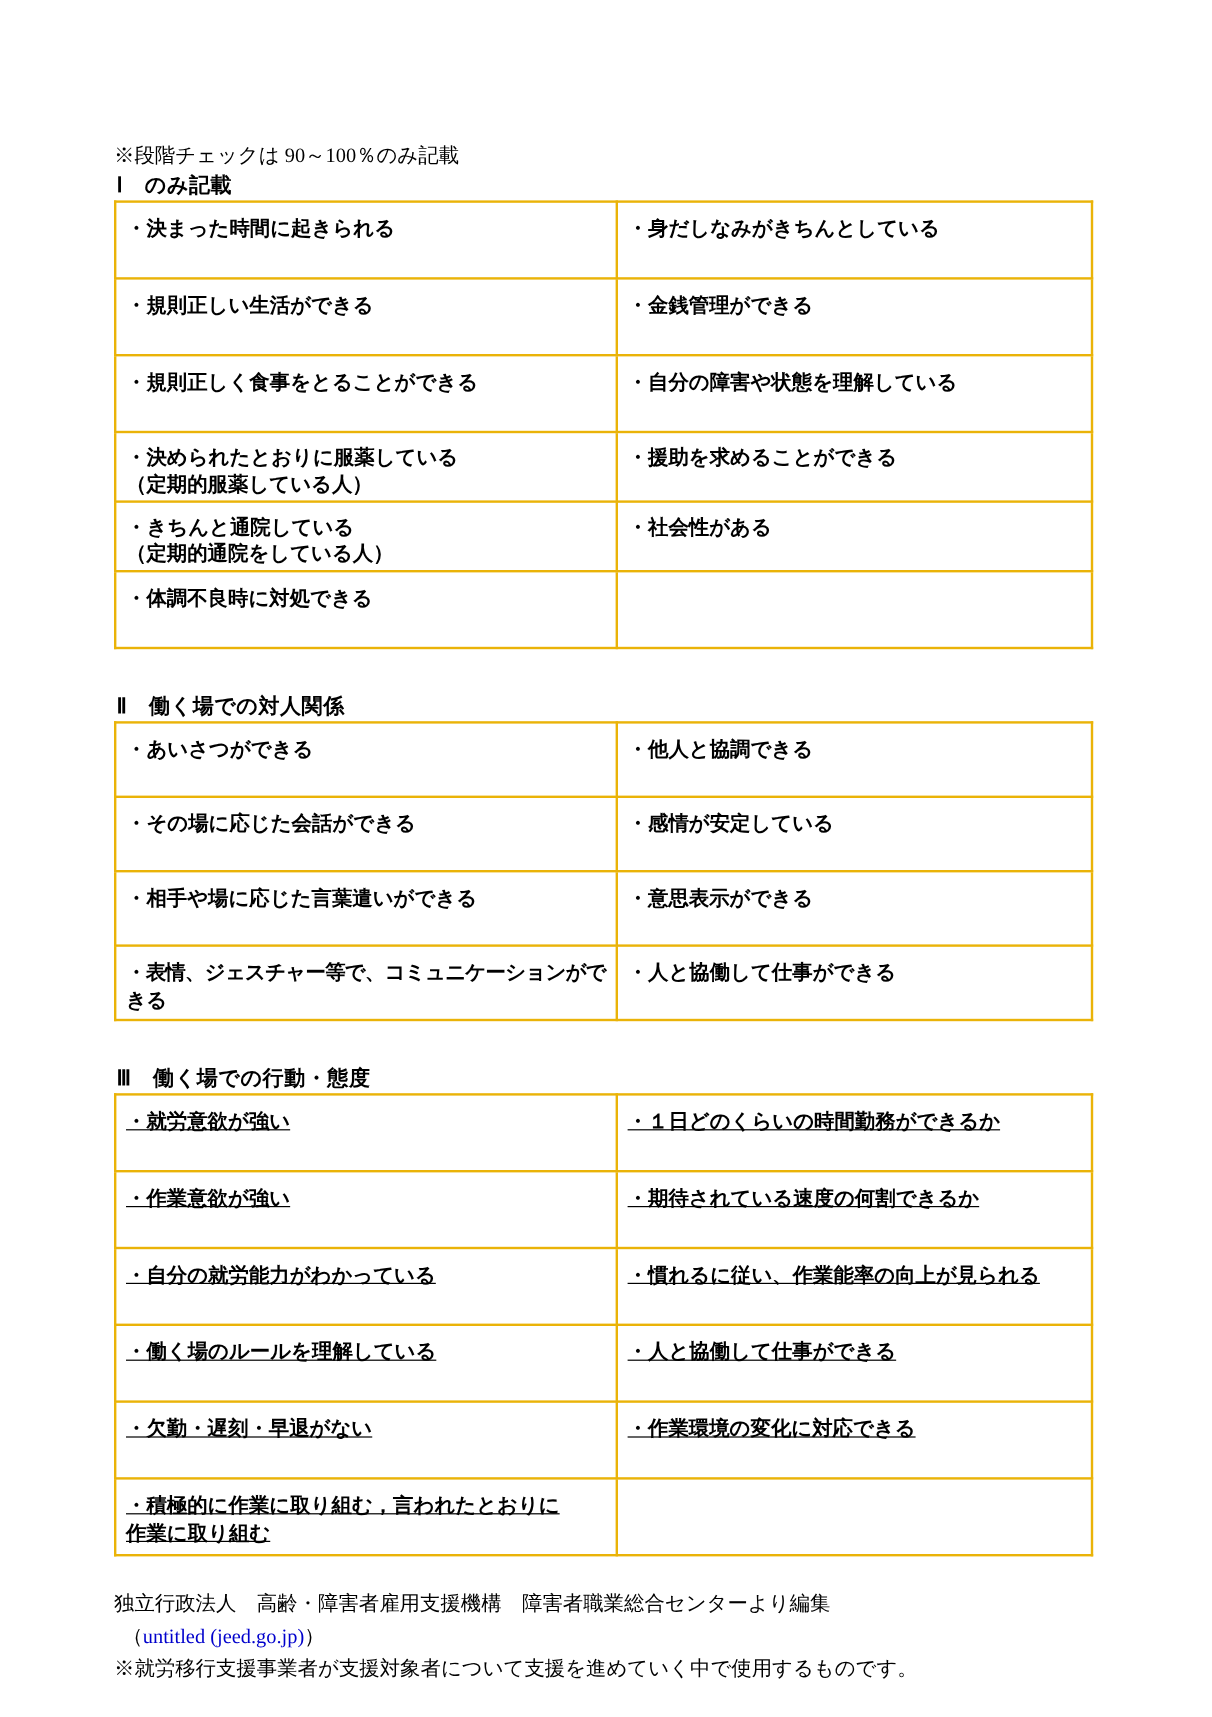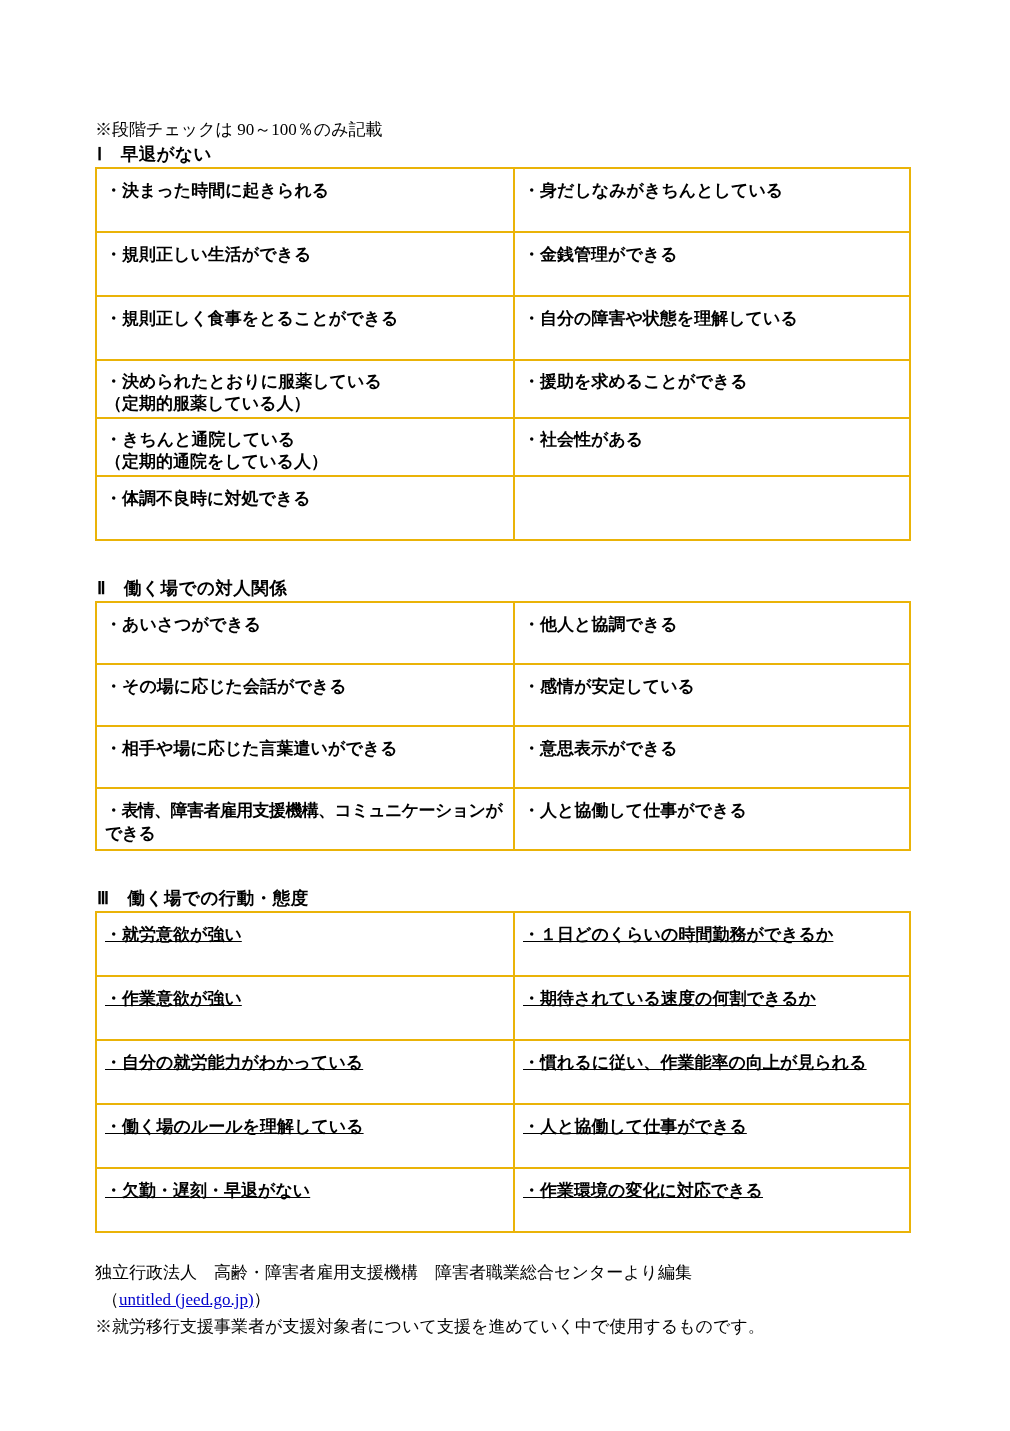--- a/index.html
+++ b/index.html
@@ -70,34 +70,33 @@
   }
   .footer {
     margin-top: 26px;
     font-family: "Liberation Serif", serif;
     font-size: 17px;
     line-height: 27px;
   }
   .footer .credit-line { white-space: nowrap; }
   .footer .link-line { padding-left: 7px; white-space: nowrap; }
   .footer a.doc-link {
-    text-decoration: underline;
     cursor: pointer;
   }
   .footer .usage-line { white-space: nowrap; }
 </style>
 </head>
 <body>
 
 <div class="page">
   <div class="content">
 
     <div class="top-note">※段階チェックは 90～100％のみ記載</div>
 
-    <div class="section-heading">Ⅰ　早退がない</div>
+    <div class="section-heading">Ⅰ　のみ記載</div>
     <table class="check-table t1">
       <colgroup>
           <col class="c-left">
           <col class="c-right">
         </colgroup>
       <tbody>
         <tr>
           <td>・決まった時間に起きられる</td>
           <td>・身だしなみがきちんとしている</td>
         </tr>
@@ -139,21 +138,21 @@
         </tr>
         <tr>
           <td>・その場に応じた会話ができる</td>
           <td>・感情が安定している</td>
         </tr>
         <tr>
           <td>・相手や場に応じた言葉遣いができる</td>
           <td>・意思表示ができる</td>
         </tr>
         <tr>
-          <td class="small">・表情、障害者雇用支援機構、コミュニケーションができる</td>
+          <td class="small">・表情、ジェスチャー等で、コミュニケーションができる</td>
           <td>・人と協働して仕事ができる</td>
         </tr>
       </tbody>
     </table>
 
     <div class="section-heading gap">Ⅲ　働く場での行動・態度</div>
     <table class="check-table t3">
       <colgroup>
           <col class="c-left">
           <col class="c-right">
@@ -172,20 +171,25 @@
           <td>・慣れるに従い、作業能率の向上が見られる</td>
         </tr>
         <tr>
           <td>・働く場のルールを理解している</td>
           <td>・人と協働して仕事ができる</td>
         </tr>
         <tr>
           <td>・欠勤・遅刻・早退がない</td>
           <td>・作業環境の変化に対応できる</td>
         </tr>
+        <tr>
+          <td>・積極的に作業に取り組む，言われたとおりに
+作業に取り組む</td>
+          <td></td>
+        </tr>
       </tbody>
     </table>
 
     <div class="footer">
       <div class="credit-line">独立行政法人　高齢・障害者雇用支援機構　障害者職業総合センターより編集</div>
       <div class="link-line"><span>（</span><a class="doc-link" style="color: rgb(0, 0, 204);">untitled (jeed.go.jp)</a><span>）</span></div>
       <div class="usage-line">※就労移行支援事業者が支援対象者について支援を進めていく中で使用するものです。</div>
     </div>
 
   </div>

